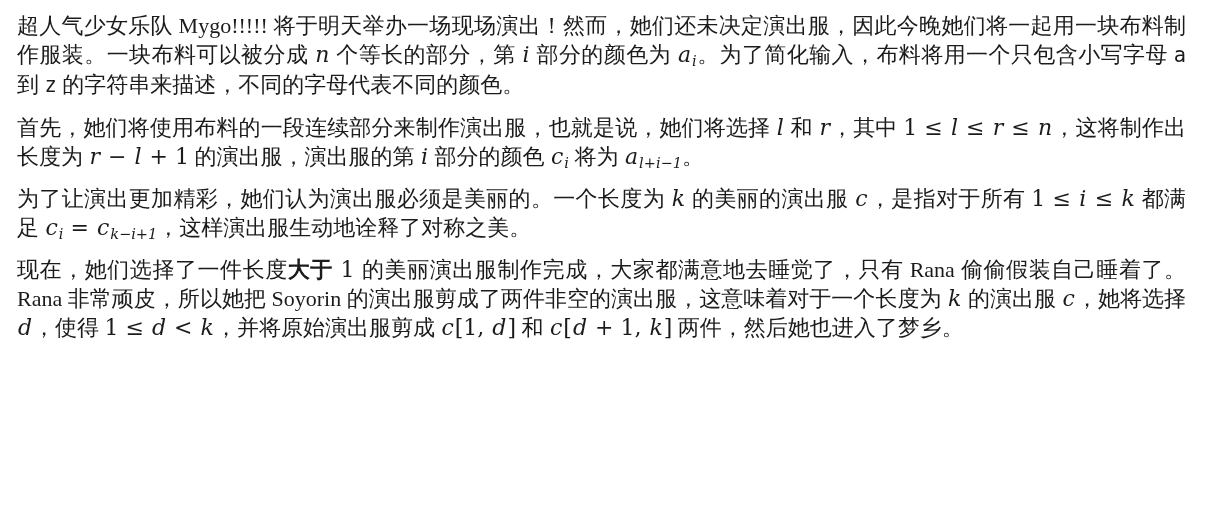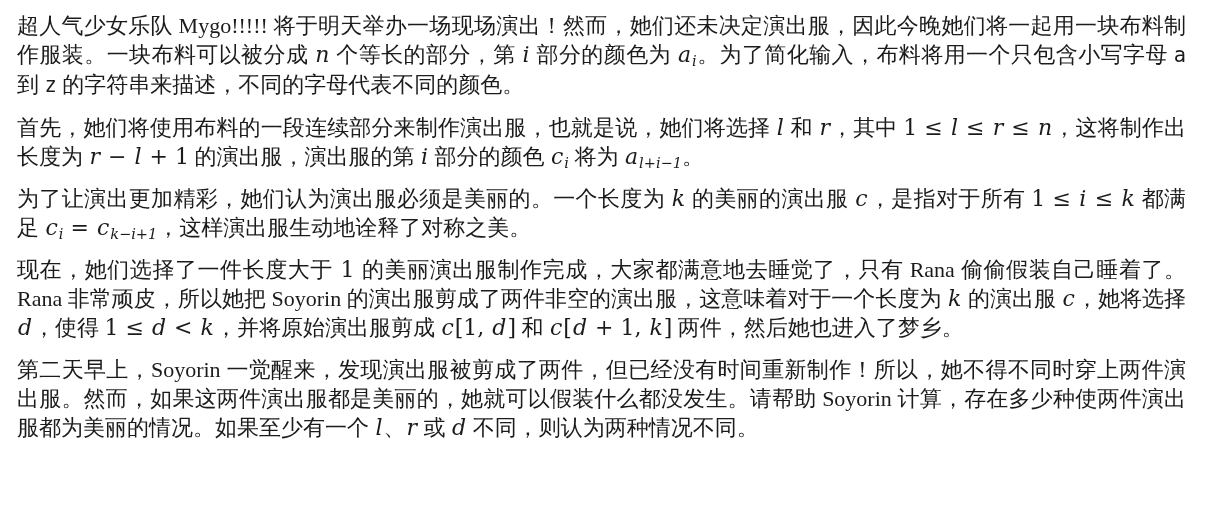--- a/index.html
+++ b/index.html
@@ -35,24 +35,23 @@
     font-style: italic;
     font-family: "DejaVu Serif", "Liberation Serif", serif;
     font-size: 0.66em;
     line-height: 0;
     vertical-align: -0.25em;
   }
   .seg-tt {
     font-family: "DejaVu Sans Mono", "Liberation Mono", monospace;
     font-size: 0.93em;
   }
-  .seg-bold { font-weight: 400; }
+  .seg-bold { font-weight: 700; }
 </style>
 </head>
 <body>
 
 <div class="page">
   <p class="para"><span class="seg-text">超人气少女乐队 Mygo!!!!! 将于明天举办一场现场演出！然而，她们还未决定演出服，因此今晚她们将一起用一块布料制作服装。一块布料可以被分成 </span><span class="seg-math">n</span><span class="seg-text"> 个等长的部分，第 </span><span class="seg-math">i</span><span class="seg-text"> 部分的颜色为 </span><span class="seg-math">a</span><sub class="seg-sub">i</sub><span class="seg-text">。为了简化输入，布料将用一个只包含小写字母 </span><span class="seg-tt">a</span><span class="seg-text"> 到 </span><span class="seg-tt">z</span><span class="seg-text"> 的字符串来描述，不同的字母代表不同的颜色。</span></p>
   <p class="para"><span class="seg-text">首先，她们将使用布料的一段连续部分来制作演出服，也就是说，她们将选择 </span><span class="seg-math">l</span><span class="seg-text"> 和 </span><span class="seg-math">r</span><span class="seg-text">，其中 </span><span class="seg-mathn">1 ≤ </span><span class="seg-math">l</span><span class="seg-mathn"> ≤ </span><span class="seg-math">r</span><span class="seg-mathn"> ≤ </span><span class="seg-math">n</span><span class="seg-text">，这将制作出长度为 </span><span class="seg-math">r</span><span class="seg-mathn"> − </span><span class="seg-math">l</span><span class="seg-mathn"> + 1</span><span class="seg-text"> 的演出服，演出服的第 </span><span class="seg-math">i</span><span class="seg-text"> 部分的颜色 </span><span class="seg-math">c</span><sub class="seg-sub">i</sub><span class="seg-text"> 将为 </span><span class="seg-math">a</span><sub class="seg-sub">l+i−1</sub><span class="seg-text">。</span></p>
   <p class="para"><span class="seg-text">为了让演出更加精彩，她们认为演出服必须是美丽的。一个长度为 </span><span class="seg-math">k</span><span class="seg-text"> 的美丽的演出服 </span><span class="seg-math">c</span><span class="seg-text">，是指对于所有 </span><span class="seg-mathn">1 ≤ </span><span class="seg-math">i</span><span class="seg-mathn"> ≤ </span><span class="seg-math">k</span><span class="seg-text"> 都满足 </span><span class="seg-math">c</span><sub class="seg-sub">i</sub><span class="seg-mathn"> = </span><span class="seg-math">c</span><sub class="seg-sub">k−i+1</sub><span class="seg-text">，这样演出服生动地诠释了对称之美。</span></p>
   <p class="para"><span class="seg-text">现在，她们选择了一件长度</span><span class="seg-bold">大于</span><span class="seg-mathn"> 1 </span><span class="seg-text">的美丽演出服制作完成，大家都满意地去睡觉了，只有 Rana 偷偷假装自己睡着了。Rana 非常顽皮，所以她把 Soyorin 的演出服剪成了两件非空的演出服，这意味着对于一个长度为 </span><span class="seg-math">k</span><span class="seg-text"> 的演出服 </span><span class="seg-math">c</span><span class="seg-text">，她将选择 </span><span class="seg-math">d</span><span class="seg-text">，使得 </span><span class="seg-mathn">1 ≤ </span><span class="seg-math">d</span><span class="seg-mathn"> &lt; </span><span class="seg-math">k</span><span class="seg-text">，并将原始演出服剪成 </span><span class="seg-math">c</span><span class="seg-mathn">[1, </span><span class="seg-math">d</span><span class="seg-mathn">]</span><span class="seg-text"> 和 </span><span class="seg-math">c</span><span class="seg-mathn">[</span><span class="seg-math">d</span><span class="seg-mathn"> + 1, </span><span class="seg-math">k</span><span class="seg-mathn">]</span><span class="seg-text"> 两件，然后她也进入了梦乡。</span></p>
-  <p class="para"><span class="seg-text">第二天早上，Soyorin 一觉醒来，发现演出服被剪成了两件，但已经没有时间重新制作！所以，她不得不同时穿上两件演出服。然而，如果这两件演出服都是美丽的，她就可以假装什么都没发生。请帮助 Soyorin 计算，存在多少种使两件演出服都为美丽的情况。如果至少有一个 </span><span class="seg-math">l</span><span class="seg-text">、</span><span class="seg-math">r</span><span class="seg-text"> 或 </span><span class="seg-math">d</span><span class="seg-text"> 不同，则认为两种情况不同。</span></p>
 </div>
 
 </body></html>

